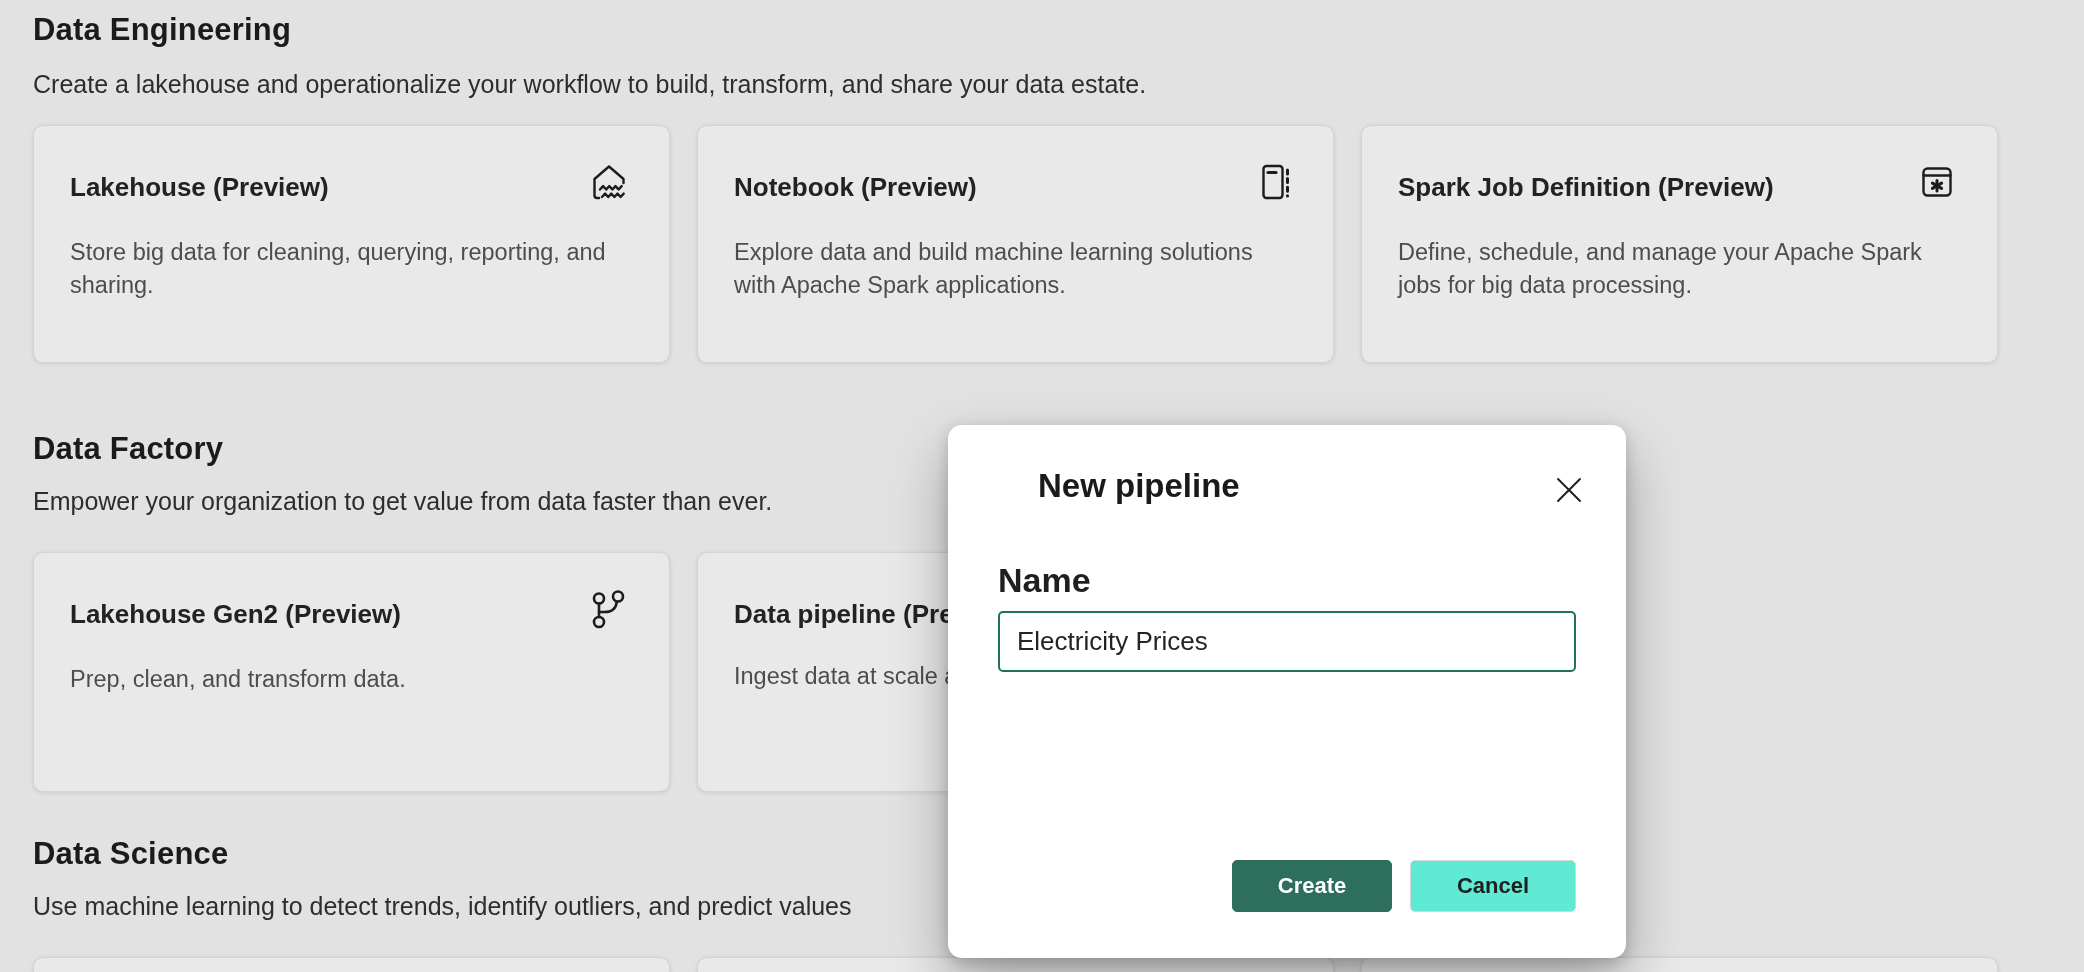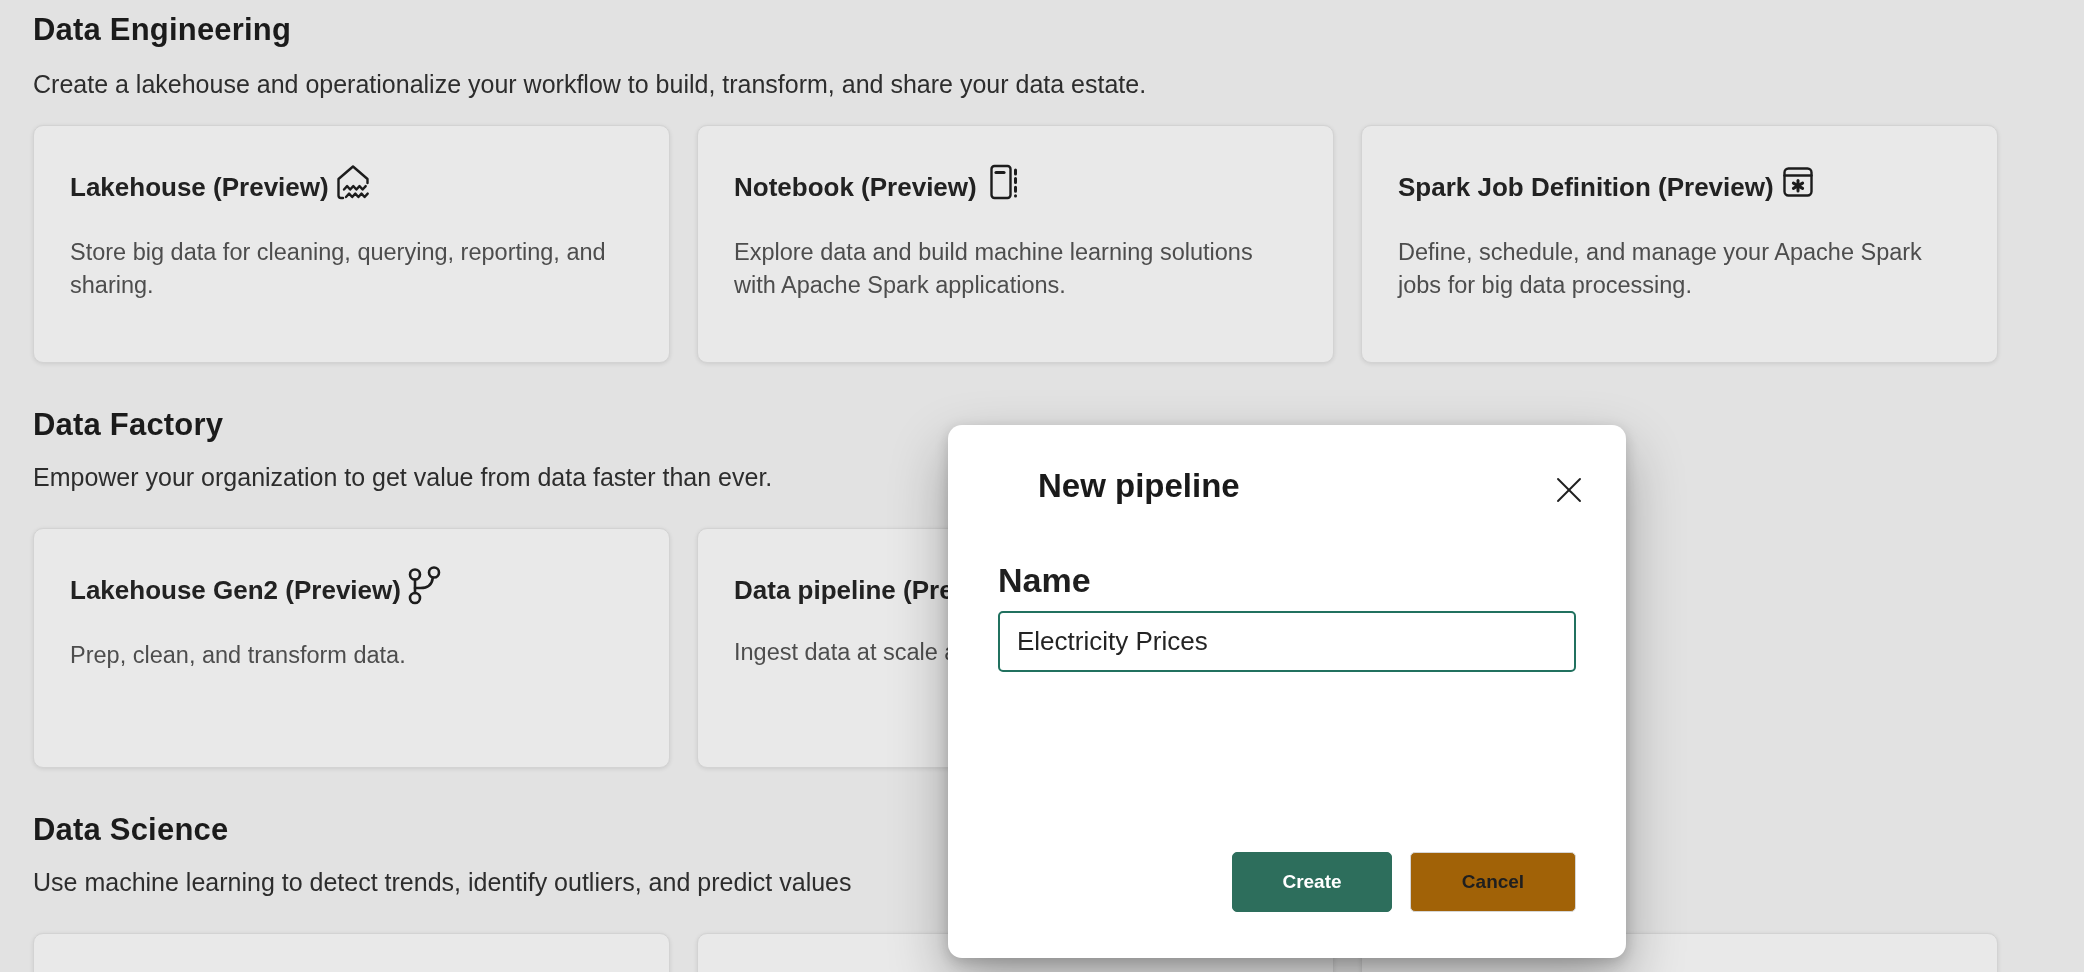--- a/index.html
+++ b/index.html
@@ -17,41 +17,41 @@
     font-size: 31px;
     font-weight: 700;
     color: #1b1b1b;
     letter-spacing: 0.2px;
   }
   .section-sub {
     font-size: 25px;
     color: #2d2d2d;
     margin-top: 22px;
   }
-  .sec2 .section-title { margin-top: 44px; }
+  .sec2 .section-title { margin-top: 68px; }
   .sec2 .section-sub, .sec3 .section-sub { margin-top: 20px; }
   .sec3 .section-title { margin-top: 44px; }
 
   .card-row { display: flex; gap: 27px; margin-top: 26px; width: 1965px; }
   .row2 { margin-top: 36px; }
   .row3 { margin-top: 36px; }
 
   .card {
     width: 637px;
     height: 238px;
     background: #e9e9e9;
     border: 1px solid #d3d3d3;
     border-radius: 10px;
     padding: 32px 36px;
     box-shadow: 0 1px 4px rgba(0,0,0,0.10);
     cursor: pointer;
   }
   .row2 .card { height: 240px; }
   .row3 .card { height: 220px; }
-  .card-head { display: flex; align-items: flex-start; }
+  .card-head { display: flex; justify-content: space-between; align-items: flex-start; }
   .card-title {
     font-size: 26px;
     font-weight: 700;
     color: #222222;
     padding-top: 14px;
   }
   .card-icon { width: 48px; height: 48px; flex: 0 0 auto; }
   .card-icon svg { width: 48px; height: 48px; }
   .card-desc {
     font-size: 23.5px;
@@ -118,36 +118,36 @@
   .dialog-footer {
     position: absolute;
     left: 50px;
     right: 50px;
     bottom: 46px;
     display: flex;
     justify-content: flex-end;
     gap: 18px;
   }
   .btn {
-    height: 60px;
+    height: 52px;
     border-radius: 5px;
     font-family: "Liberation Sans", "DejaVu Sans", sans-serif;
-    font-size: 19px;
+    font-size: 22px;
     font-weight: 700;
     cursor: pointer;
   }
   .btn-primary {
     width: 160px;
     background: #2d6e5c;
     border: 1px solid #2d6e5c;
     color: #ffffff;
   }
   .btn-secondary {
     width: 166px;
-    background: #a16207;
+    background: #5eead4;
     border: 1.5px solid #d6d6d6;
     color: #1f1f1f;
   }
 </style>
 </head>
 <body>
 
 <div class="page">
 
   <div class="sec1">

